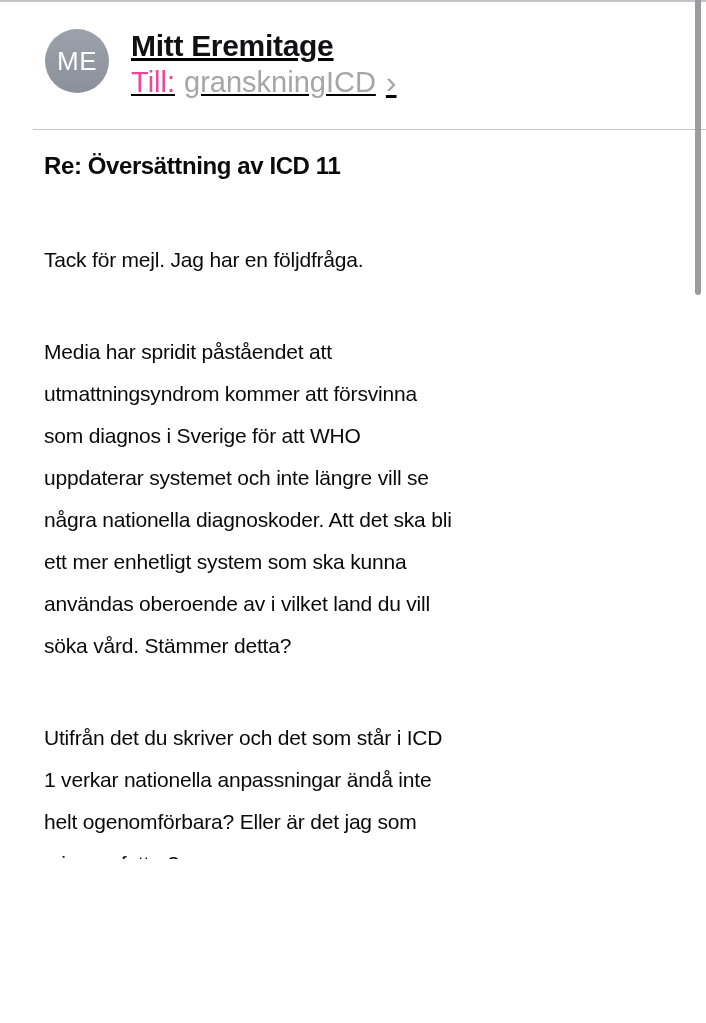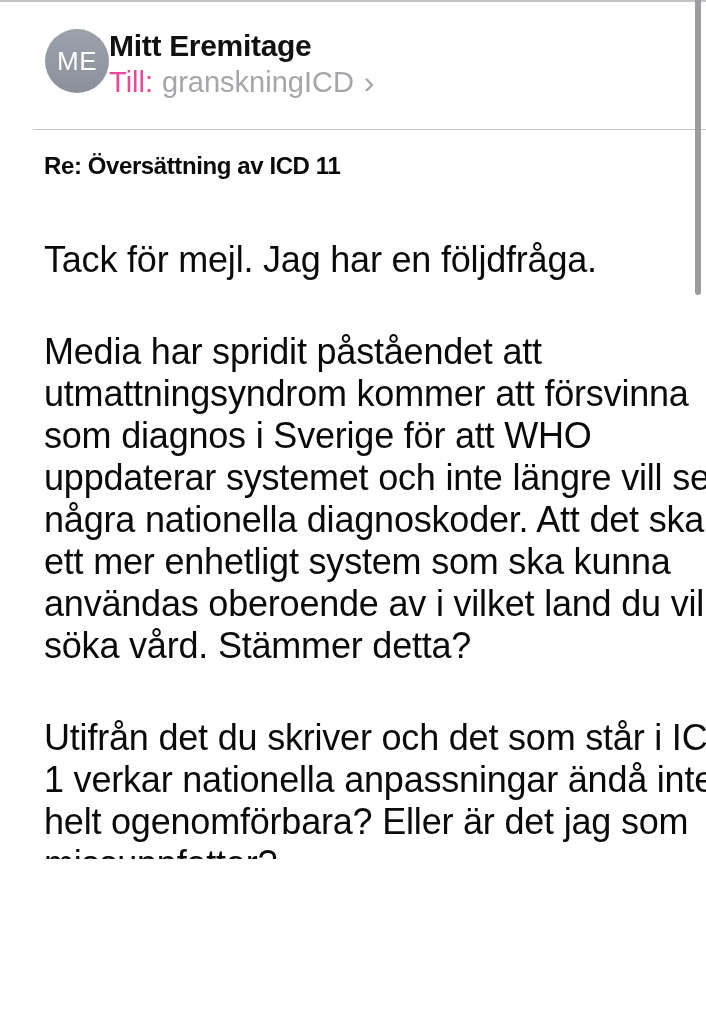--- a/index.html
+++ b/index.html
@@ -39,21 +39,23 @@
     font-size: 26px;
     font-weight: 500;
     letter-spacing: 0.5px;
     display: flex;
     align-items: center;
     justify-content: center;
     user-select: none;
   }
   .header-text {
     flex: 1 1 auto;
+    margin-left: 22px;
     min-width: 0;
+    text-decoration: underline;
   }
   .name-row {
     display: flex;
     align-items: baseline;
     justify-content: space-between;
     line-height: 34px;
   }
   .sender-name {
     font-size: 30px;
     font-weight: 700;
@@ -100,21 +102,21 @@
     font-weight: 700;
     color: #0a0a0a;
     letter-spacing: -0.4px;
     white-space: pre;
   }
   .email-body {
     padding: 0 6px 0 44px;
     color: #0a0a0a;
   }
   .email-body p {
-    font-size: 36px;
+    font-size: 21px;
     line-height: 42px;
     letter-spacing: -0.2px;
     white-space: pre;
     margin: 0 0 50px 0;
   }
 
   
   .scrollbar-thumb {
     position: absolute;
     top: -6px;

